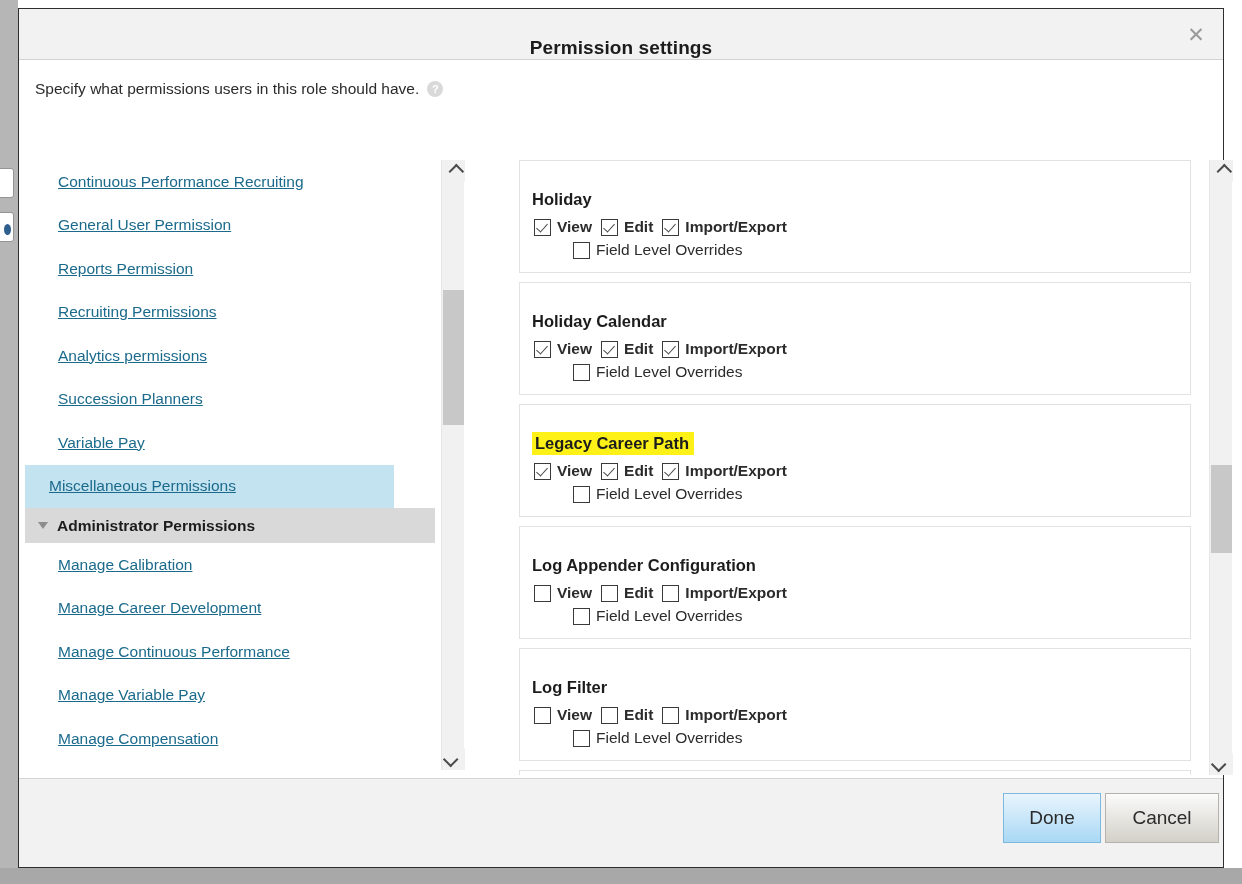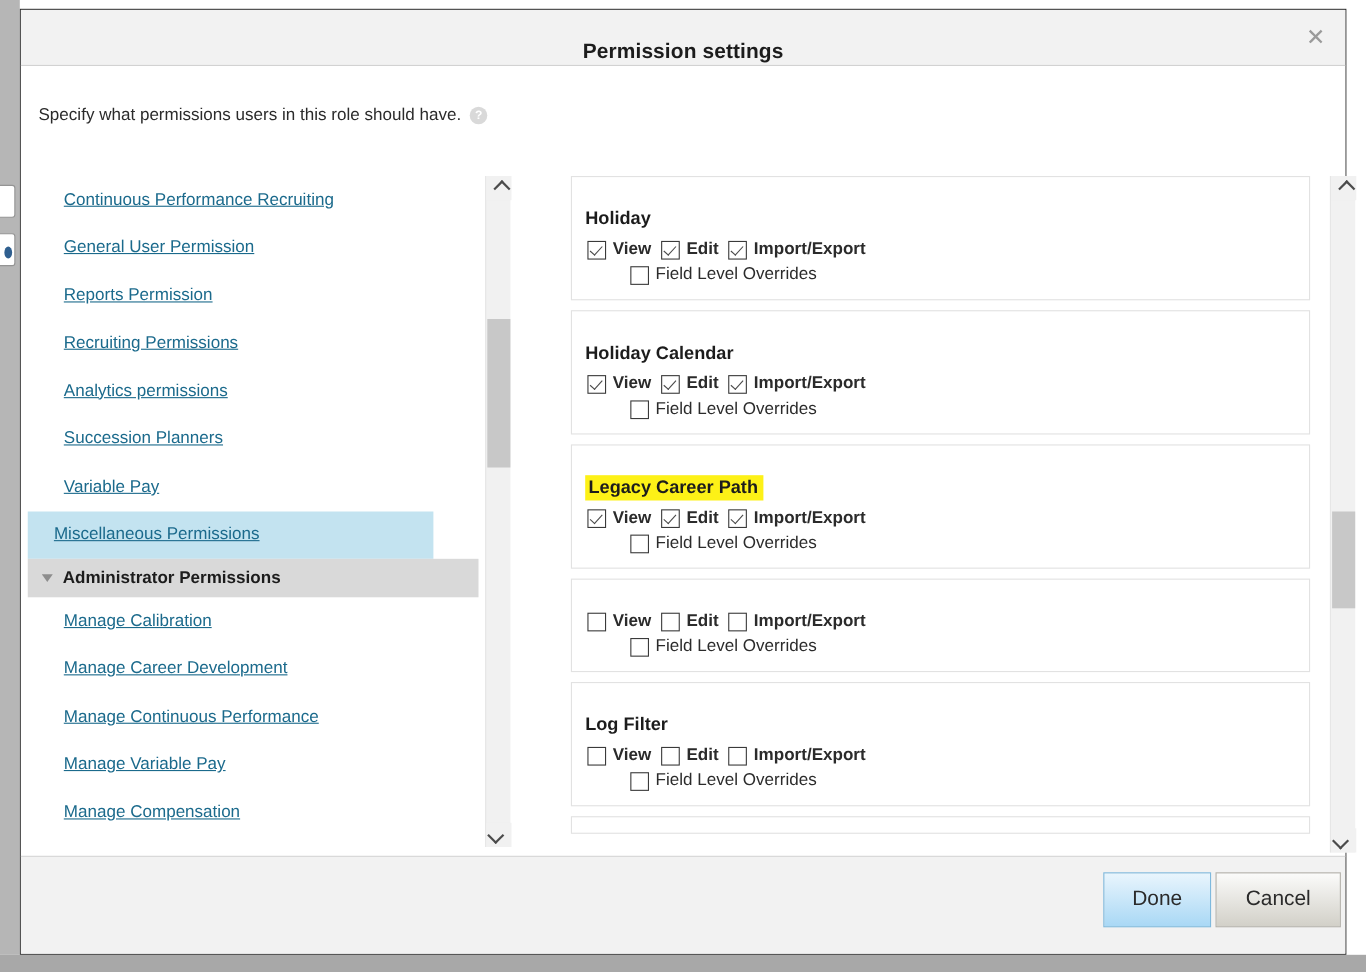--- a/index.html
+++ b/index.html
@@ -112,21 +112,20 @@
   .dialog-desc {
     position: absolute;
     left: 16px;
     top: 20px;
     font-size: 15.5px;
     color: #2b2b2b;
     display: flex;
     align-items: center;
     gap: 8px;
     white-space: nowrap;
-    margin-top: 16px;
   }
   .help-icon {
     display: inline-block;
     width: 16px;
     height: 16px;
     border-radius: 50%;
     background: #d9d9d9;
     color: #ffffff;
     font-size: 11px;
     font-weight: bold;
@@ -473,21 +472,21 @@
                 <span class="perm-label">Edit</span>
               </div>
               <div class="perm-item">
                 <span class="cbx checked"></span>
                 <span class="perm-label">Import/Export</span>
               </div>
             </div><div class="perm-row-indent">
               <span class="cbx"></span>
               <span class="perm-label">Field Level Overrides</span>
             </div></div>
-          <div class="card"><div class="perm-row">
+          <div class="card"><div class="card-title">Log Appender Configuration</div><div class="perm-row">
               <div class="perm-item">
                 <span class="cbx"></span>
                 <span class="perm-label">View</span>
               </div>
               <div class="perm-item">
                 <span class="cbx"></span>
                 <span class="perm-label">Edit</span>
               </div>
               <div class="perm-item">
                 <span class="cbx"></span>

